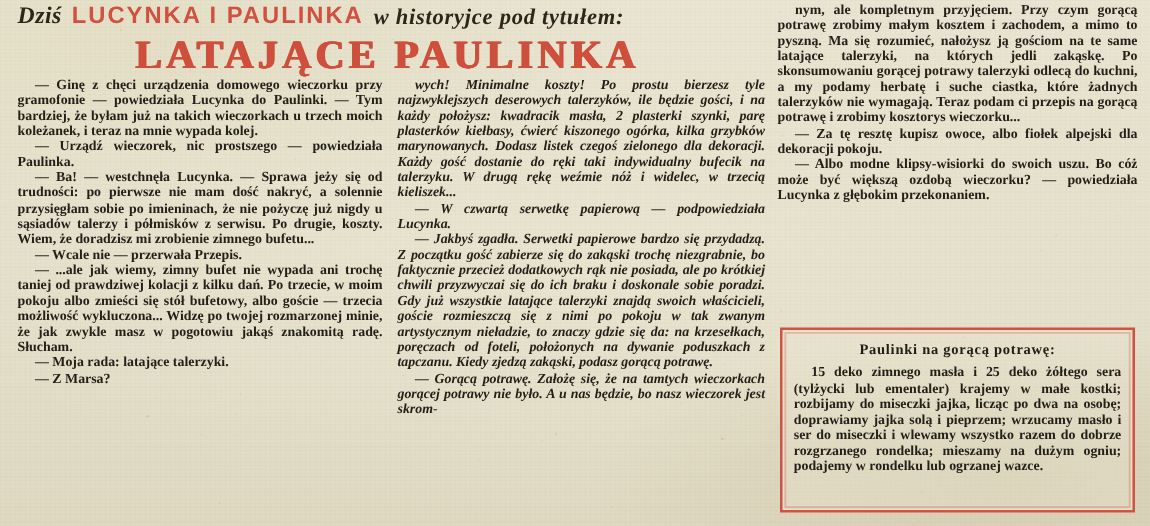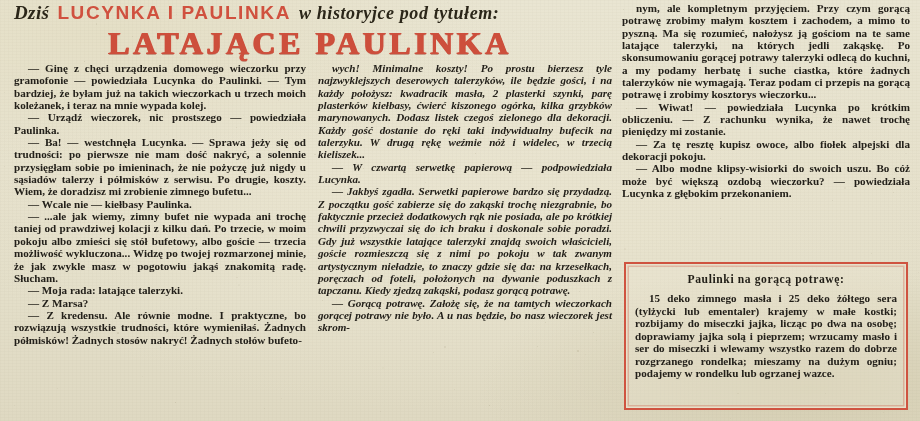--- a/index.html
+++ b/index.html
@@ -284,37 +284,35 @@
     <span class="kicker-names">LUCYNKA I PAULINKA</span>
     <span class="kicker-tail">w historyjce pod tytułem:</span>
   </div>
 
   <div class="main-title">LATAJĄCE PAULINKA</div>
 
   <div class="col" id="col1">
       <p>— Ginę z chęci urządzenia domowego wieczorku przy gramofonie — powiedziała Lucynka do Paulinki. — Tym bardziej, że byłam już na takich wieczorkach u trzech moich koleżanek, i teraz na mnie wypada kolej.</p>
       <p>— Urządź wieczorek, nic prostszego — powiedziała Paulinka.</p>
       <p>— Ba! — westchnęła Lucynka. — Sprawa jeży się od trudności: po pierwsze nie mam dość nakryć, a solennie przysięgłam sobie po imieninach, że nie pożyczę już nigdy u sąsiadów talerzy i półmisków z serwisu. Po drugie, koszty. Wiem, że doradzisz mi zrobienie zimnego bufetu...</p>
-      <p>— Wcale nie — kiełbasy Paulinka.</p>
+      <p>— Wcale nie — przerwała Przepis.</p>
       <p>— ...ale jak wiemy, zimny bufet nie wypada ani trochę taniej od prawdziwej kolacji z kilku dań. Po trzecie, w moim pokoju albo zmieści się stół bufetowy, albo goście — trzecia możliwość wykluczona... Widzę po twojej rozmarzonej minie, że jak zwykle masz w pogotowiu jakąś znakomitą radę. Słucham.</p>
       <p>— Moja rada: latające talerzyki.</p>
       <p>— Z Marsa?</p>
-      <p>— Z kredensu. Ale równie modne. I praktyczne, bo rozwiązują wszystkie trudności, które wymieniłaś. Żadnych półmisków! Żadnych stosów nakryć! Żadnych stołów bufeto-</p>
     </div>
 
   <div class="col" id="col2">
       <p>wych! Minimalne koszty! Po prostu bierzesz tyle najzwyklejszych deserowych talerzyków, ile będzie gości, i na każdy położysz: kwadracik masła, 2 plasterki szynki, parę plasterków kiełbasy, ćwierć kiszonego ogórka, kilka grzybków marynowanych. Dodasz listek czegoś zielonego dla dekoracji. Każdy gość dostanie do ręki taki indywidualny bufecik na talerzyku. W drugą rękę weźmie nóż i widelec, w trzecią kieliszek...</p>
       <p>— W czwartą serwetkę papierową — podpowiedziała Lucynka.</p>
       <p>— Jakbyś zgadła. Serwetki papierowe bardzo się przydadzą. Z początku gość zabierze się do zakąski trochę niezgrabnie, bo faktycznie przecież dodatkowych rąk nie posiada, ale po krótkiej chwili przyzwyczai się do ich braku i doskonale sobie poradzi. Gdy już wszystkie latające talerzyki znajdą swoich właścicieli, goście rozmieszczą się z nimi po pokoju w tak zwanym artystycznym nieładzie, to znaczy gdzie się da: na krzesełkach, poręczach od foteli, położonych na dywanie poduszkach z tapczanu. Kiedy zjedzą zakąski, podasz gorącą potrawę.</p>
       <p>— Gorącą potrawę. Założę się, że na tamtych wieczorkach gorącej potrawy nie było. A u nas będzie, bo nasz wieczorek jest skrom-</p>
     </div>
 
   <div class="col" id="col3">
       <p>nym, ale kompletnym przyjęciem. Przy czym gorącą potrawę zrobimy małym kosztem i zachodem, a mimo to pyszną. Ma się rozumieć, nałożysz ją gościom na te same latające talerzyki, na których jedli zakąskę. Po skonsumowaniu gorącej potrawy talerzyki odlecą do kuchni, a my podamy herbatę i suche ciastka, które żadnych talerzyków nie wymagają. Teraz podam ci przepis na gorącą potrawę i zrobimy kosztorys wieczorku...</p>
-      <p>— Wiwat! — powiedziała Lucynka po krótkim obliczeniu. — Z rachunku wynika, że nawet trochę pieniędzy mi zostanie.</p>
       <p>— Za tę resztę kupisz owoce, albo fiołek alpejski dla dekoracji pokoju.</p>
       <p>— Albo modne klipsy-wisiorki do swoich uszu. Bo cóż może być większą ozdobą wieczorku? — powiedziała Lucynka z głębokim przekonaniem.</p>
     </div>
 
   <div id="recipe">
     <p class="rtitle">Paulinki na gorącą potrawę:</p>
     <p class="rbody">15 deko zimnego masła i 25 deko żółtego sera (tylżycki lub ementaler) krajemy w małe kostki; rozbijamy do miseczki jajka, licząc po dwa na osobę; doprawiamy jajka solą i pieprzem; wrzucamy masło i ser do miseczki i wlewamy wszystko razem do dobrze rozgrzanego rondelka; mieszamy na dużym ogniu; podajemy w rondelku lub ogrzanej wazce.</p>
   </div>
 
 </div>

